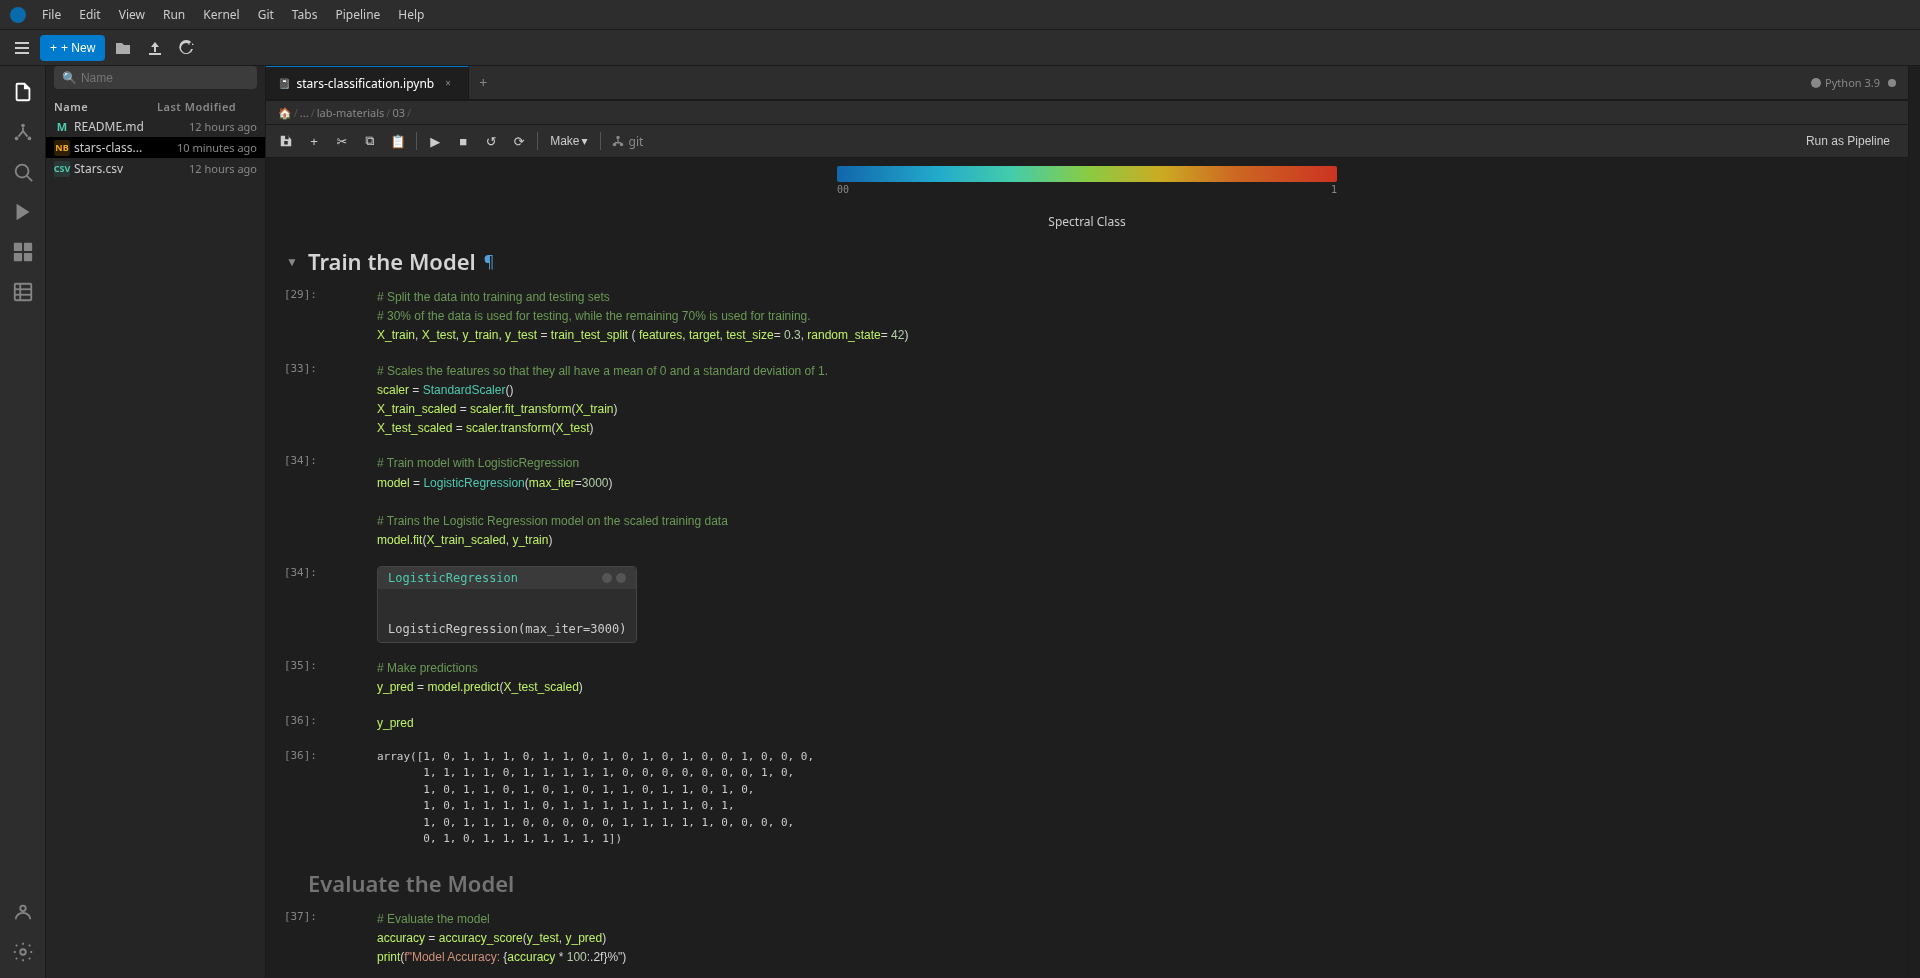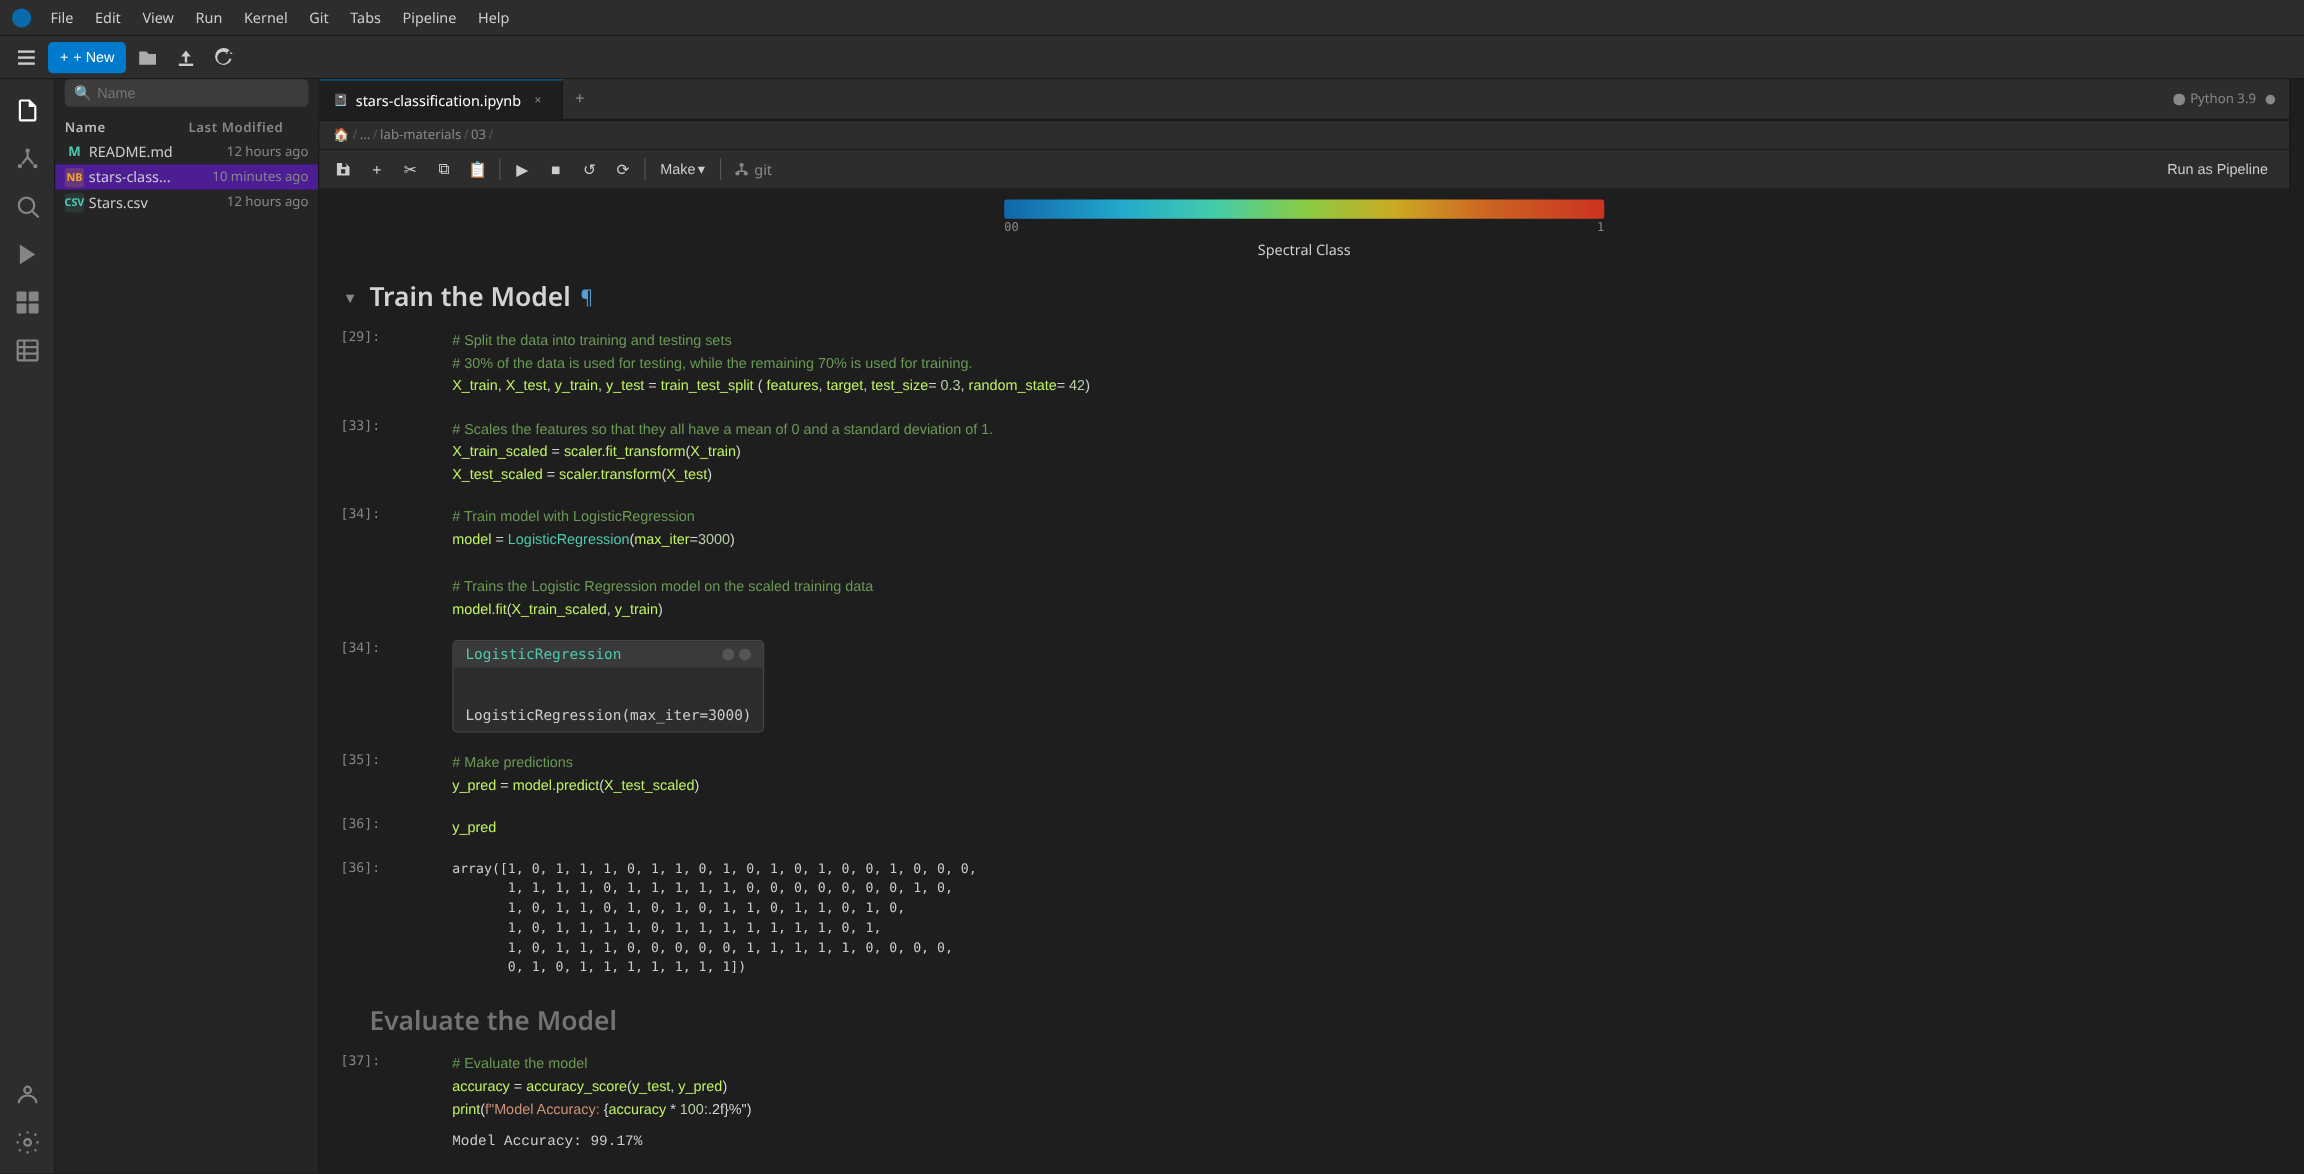--- a/index.html
+++ b/index.html
@@ -29,21 +29,21 @@
     .sidebar-search { display: flex; align-items: center; background: #3c3c3c; border-radius: 4px; padding: 3px 8px; gap: 4px; margin: 0 8px 8px; }
     .sidebar-search input { background: none; border: none; color: #ccc; font-size: 12px; outline: none; width: 130px; }
     .sidebar-search-icon { color: #858585; font-size: 12px; }
 
     
     .file-tree { flex: 1; overflow-y: auto; }
     .file-tree-header { display: flex; align-items: center; padding: 2px 8px; font-size: 11px; color: #bbb; font-weight: 600; letter-spacing: 0.5px; }
     .file-tree-col-name { flex: 1; }
     .file-tree-col-modified { width: 100px; font-size: 11px; color: #888; }
     .file-row { display: flex; align-items: center; padding: 2px 8px; cursor: pointer; gap: 4px; }
-    .file-row.active { background: #4c1d95; }
+    .file-row.active { background: #000000; }
     .file-icon { width: 16px; height: 16px; display: flex; align-items: center; justify-content: center; font-size: 10px; flex-shrink: 0; }
     .file-name { flex: 1; font-size: 12px; color: #ccc; overflow: hidden; text-overflow: ellipsis; white-space: nowrap; }
     .file-modified { width: 95px; font-size: 11px; color: #888; text-align: right; }
     .breadcrumb-bar { display: flex; align-items: center; padding: 4px 12px; background: #2d2d2d; font-size: 11px; color: #888; gap: 2px; border-bottom: 1px solid #1a1a1a; }
     .breadcrumb-sep { color: #555; }
 
     
     .tab-bar { display: flex; align-items: center; background: #2d2d2d; height: 34px; border-bottom: 1px solid #1a1a1a; overflow: hidden; }
     .tab { display: flex; align-items: center; padding: 0 12px; height: 34px; background: #1e1e1e; border-right: 1px solid #1a1a1a; gap: 6px; cursor: pointer; font-size: 12px; color: #ccc; min-width: 120px; }
     .tab.active { background: #1e1e1e; border-top: 1px solid #007acc; color: #fff; }
@@ -78,21 +78,21 @@
     .cm-class { color: #4ec9b0; }
     .collapse-btn { color: #888; cursor: pointer; font-size: 12px; width: 16px; }
     .pilcrow { color: #569cd6; font-size: 16px; }
 
     
     .lr-output-box { margin: 4px 8px; background: #2d2d2d; border: 1px solid #444; border-radius: 4px; overflow: hidden; max-width: 260px; }
     .lr-output-header { background: #3a3a3a; padding: 4px 10px; display: flex; align-items: center; justify-content: space-between; font-family: monospace; font-size: 12px; color: #4ec9b0; }
     .lr-output-content { padding: 6px 10px; font-family: monospace; font-size: 12px; color: #ccc; margin-top: 27px; }
     .lr-header-dots { display: flex; gap: 4px; }
     .lr-dot { width: 10px; height: 10px; border-radius: 50%; background: #555; }
-    .chart-title { text-align: center; font-size: 12px; color: #ccc; margin-top: 4px; }
+    .chart-title { text-align: center; font-size: 12px; color: #ccc; margin-top: 18px; }
 
     
     .array-output { font-family: monospace; font-size: 11px; color: #ccc; line-height: 1.5; padding: 4px 8px; }
 
     
     ::-webkit-scrollbar { width: 8px; height: 8px; }
     ::-webkit-scrollbar-track { background: #1e1e1e; }
     ::-webkit-scrollbar-thumb { background: #424242; border-radius: 4px; }
   </style>
 </head>
@@ -348,20 +348,21 @@
             </div>
           </div>
         </div>
       </div>
 
       <div class="cell">
         <div class="cell-number">[33]:</div>
         <div class="cell-content">
           <div class="cell-code">
             <div><span class="cm-comment"># Scales the features so that they all have a mean of 0 and a standard deviation of 1.</span></div>
+            <div><span class="cm-variable">scaler</span><span class="cm-operator"> = </span><span class="cm-class">StandardScaler</span><span class="cm-operator">()</span></div>
             <div><span class="cm-variable">X_train_scaled</span><span class="cm-operator"> = </span><span class="cm-variable">scaler</span><span class="cm-operator">.</span><span class="cm-function">fit_transform</span><span class="cm-operator">(</span><span class="cm-variable">X_train</span><span class="cm-operator">)</span></div>
             <div><span class="cm-variable">X_test_scaled</span><span class="cm-operator"> = </span><span class="cm-variable">scaler</span><span class="cm-operator">.</span><span class="cm-function">transform</span><span class="cm-operator">(</span><span class="cm-variable">X_test</span><span class="cm-operator">)</span></div>
           </div>
         </div>
       </div>
 
       <div class="cell">
         <div class="cell-number">[34]:</div>
         <div class="cell-content">
           <div class="cell-code">

